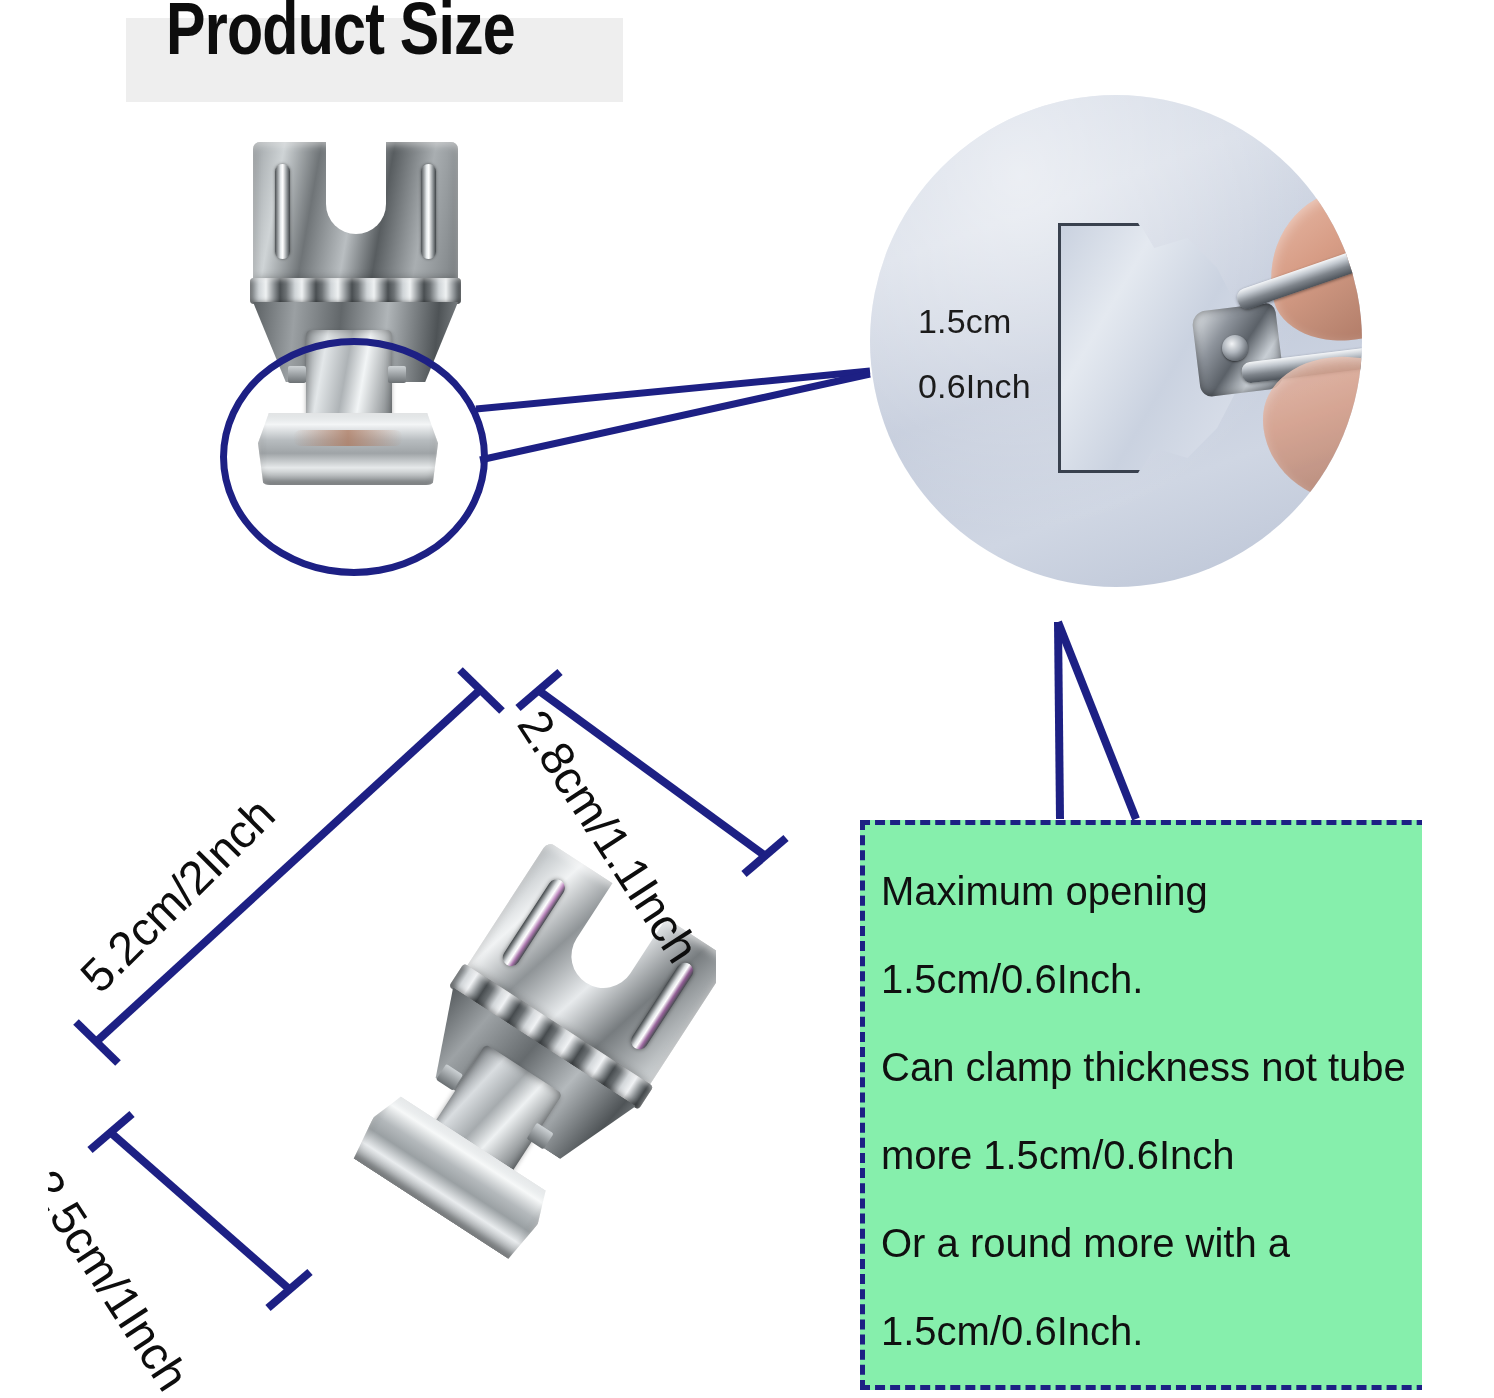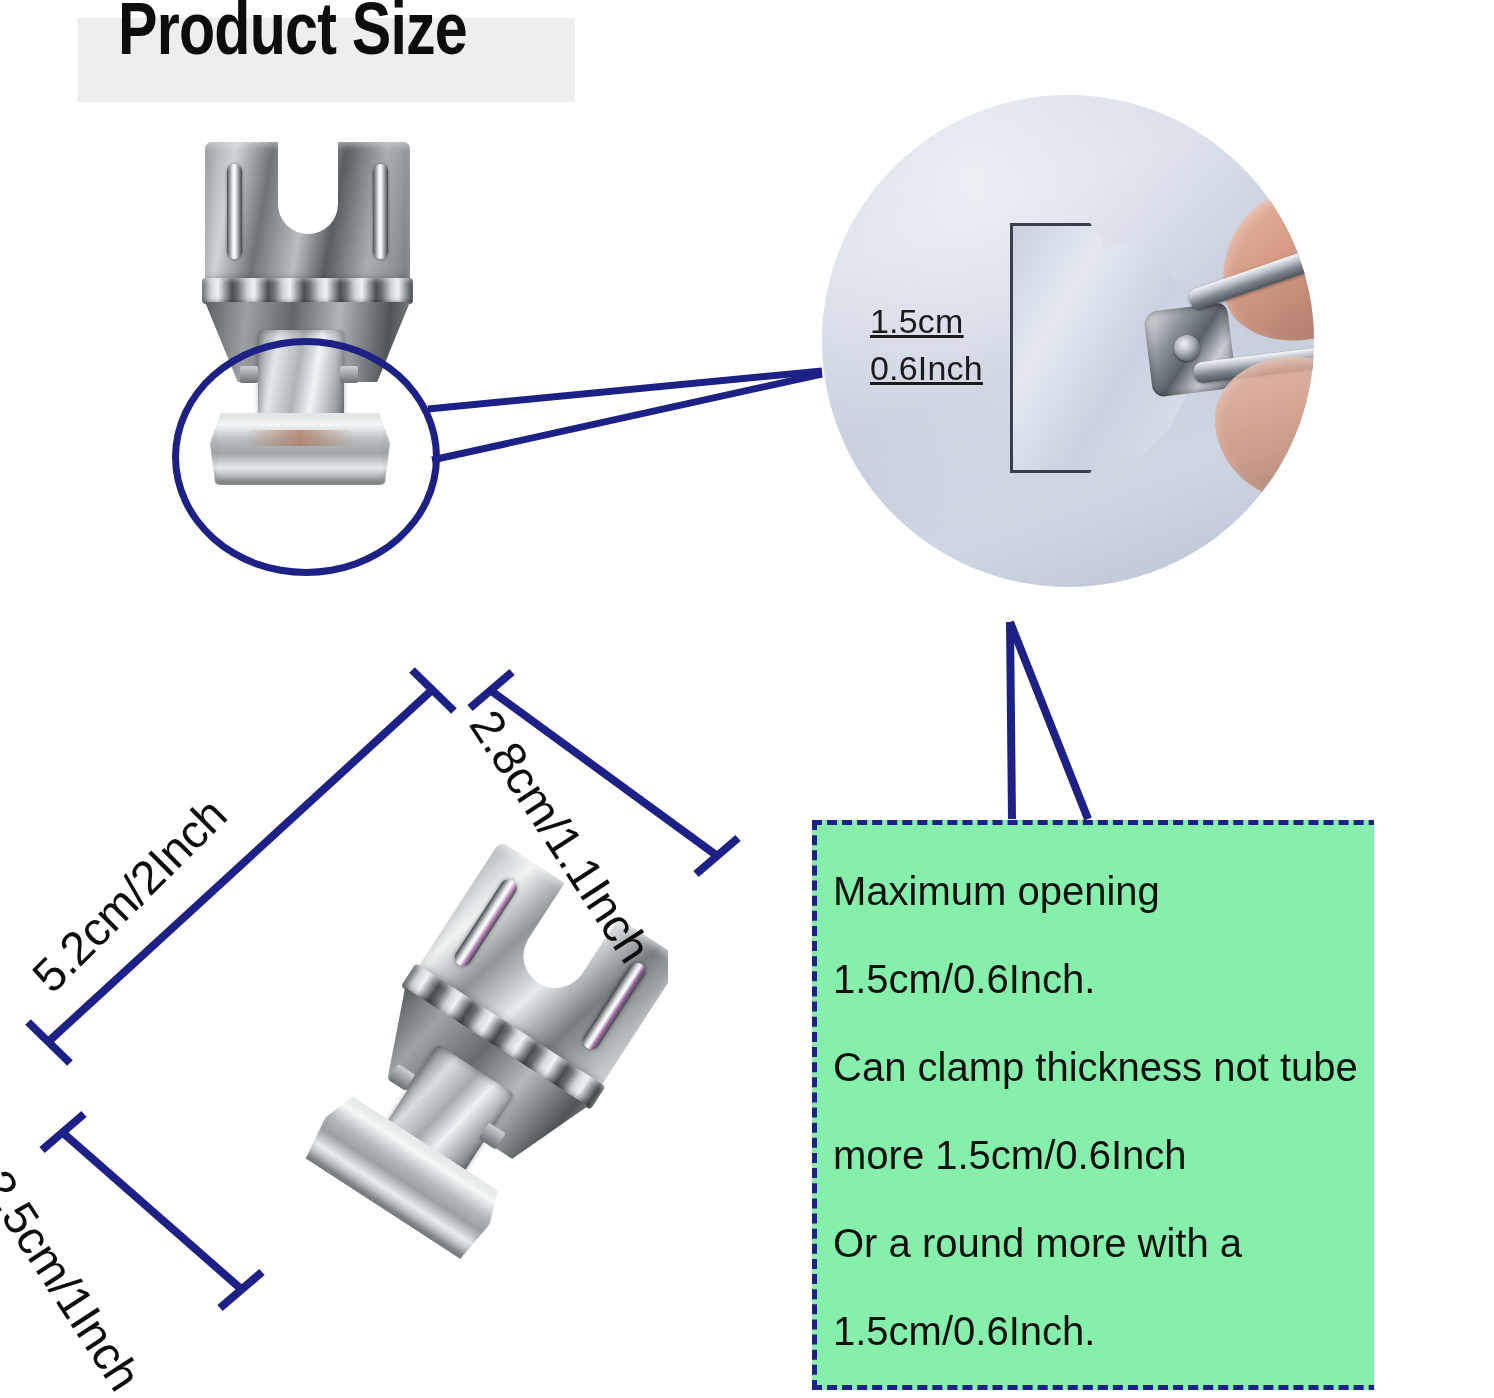--- a/index.html
+++ b/index.html
@@ -9,20 +9,21 @@
   }
   body {
     font-family: "Liberation Sans", sans-serif;
   }
   #infographic {
     position: relative;
     width: 1374px;
     height: 1398px;
     background: #ffffff;
     overflow: hidden;
+    margin-left: 48px;
   }
 
   
   .title-band {
     position: absolute;
     left: 78px;
     top: 18px;
     width: 497px;
     height: 84px;
     background: #eeeeee;
@@ -278,24 +279,23 @@
     opacity: .85;
   }
   .cz-label {
     position: absolute;
     left: 48px;
     font-family: "Liberation Sans", sans-serif;
     font-size: 34px;
     color: #1b1b1b;
     letter-spacing: .2px;
     white-space: nowrap;
-    text-decoration: underline;
   }
   .cz-label.l1 { top: 207px; }
-  .cz-label.l2 { top: 254px; }
+  .cz-label.l2 { top: 272px; }
 
   
   #spec-box {
     position: absolute;
     left: 812px;
     top: 820px;
     width: 672px;
     height: 570px;
     box-sizing: border-box;
     border: 5px dashed #1d2084;

